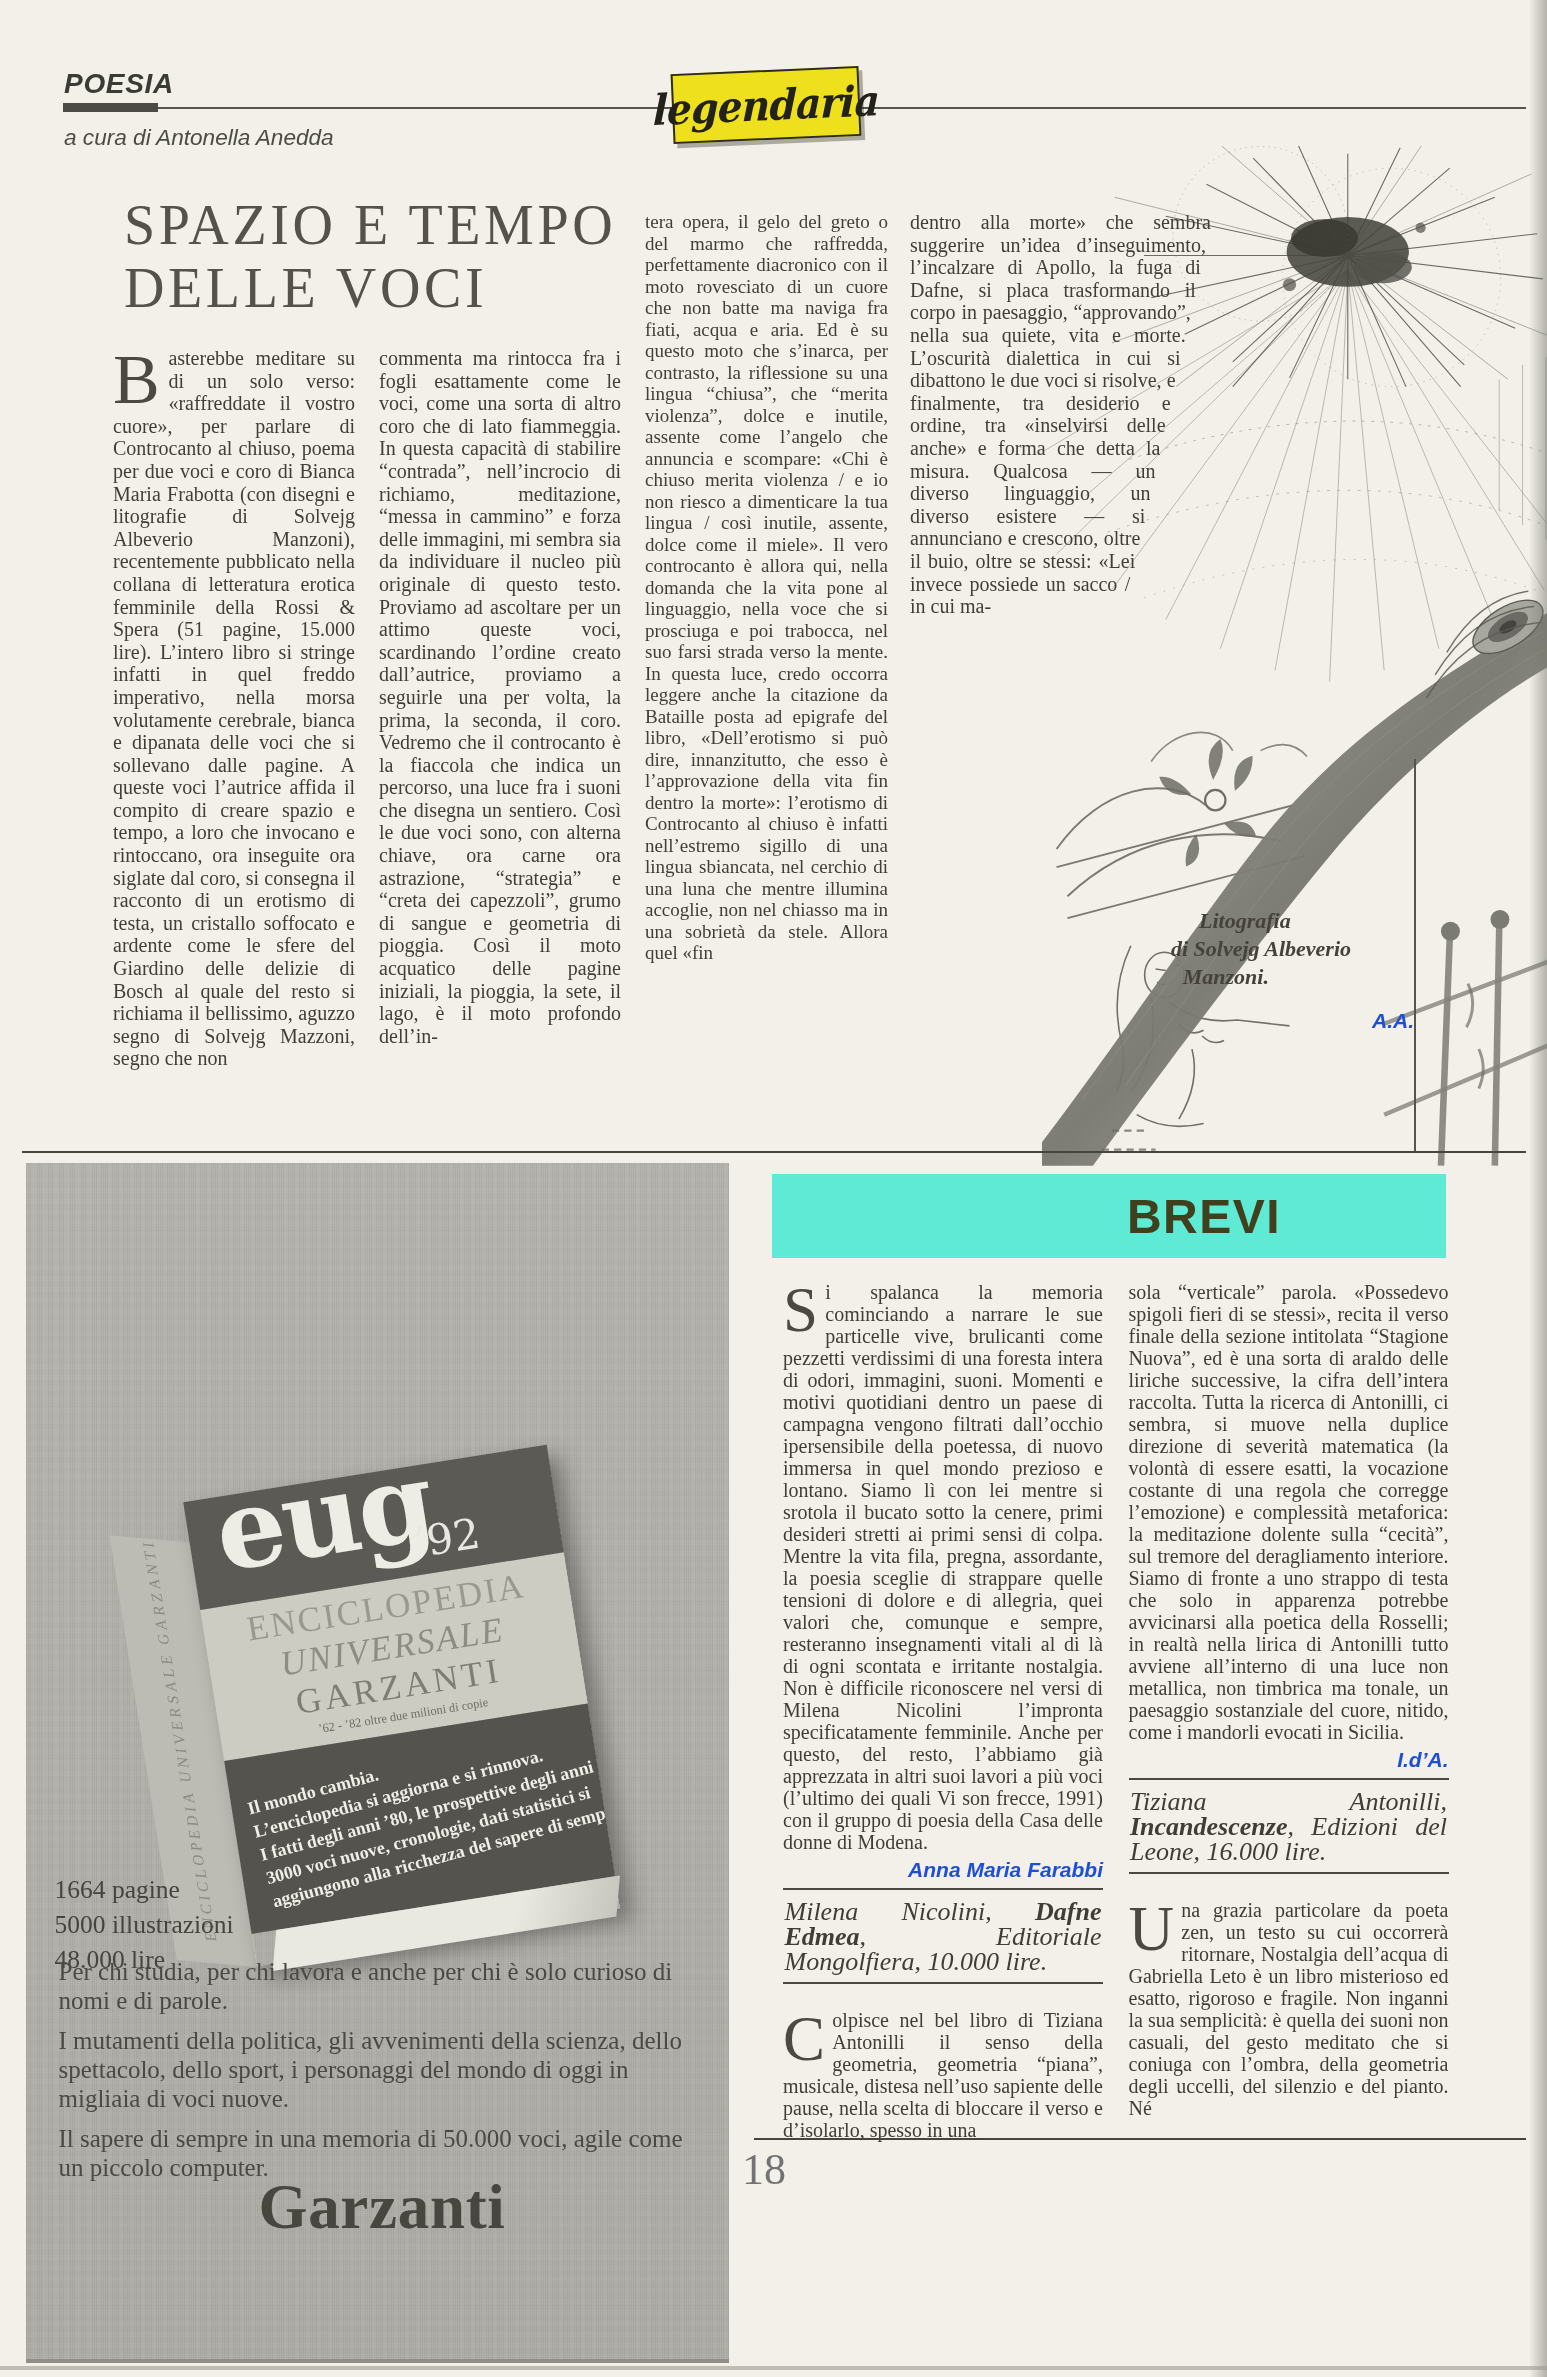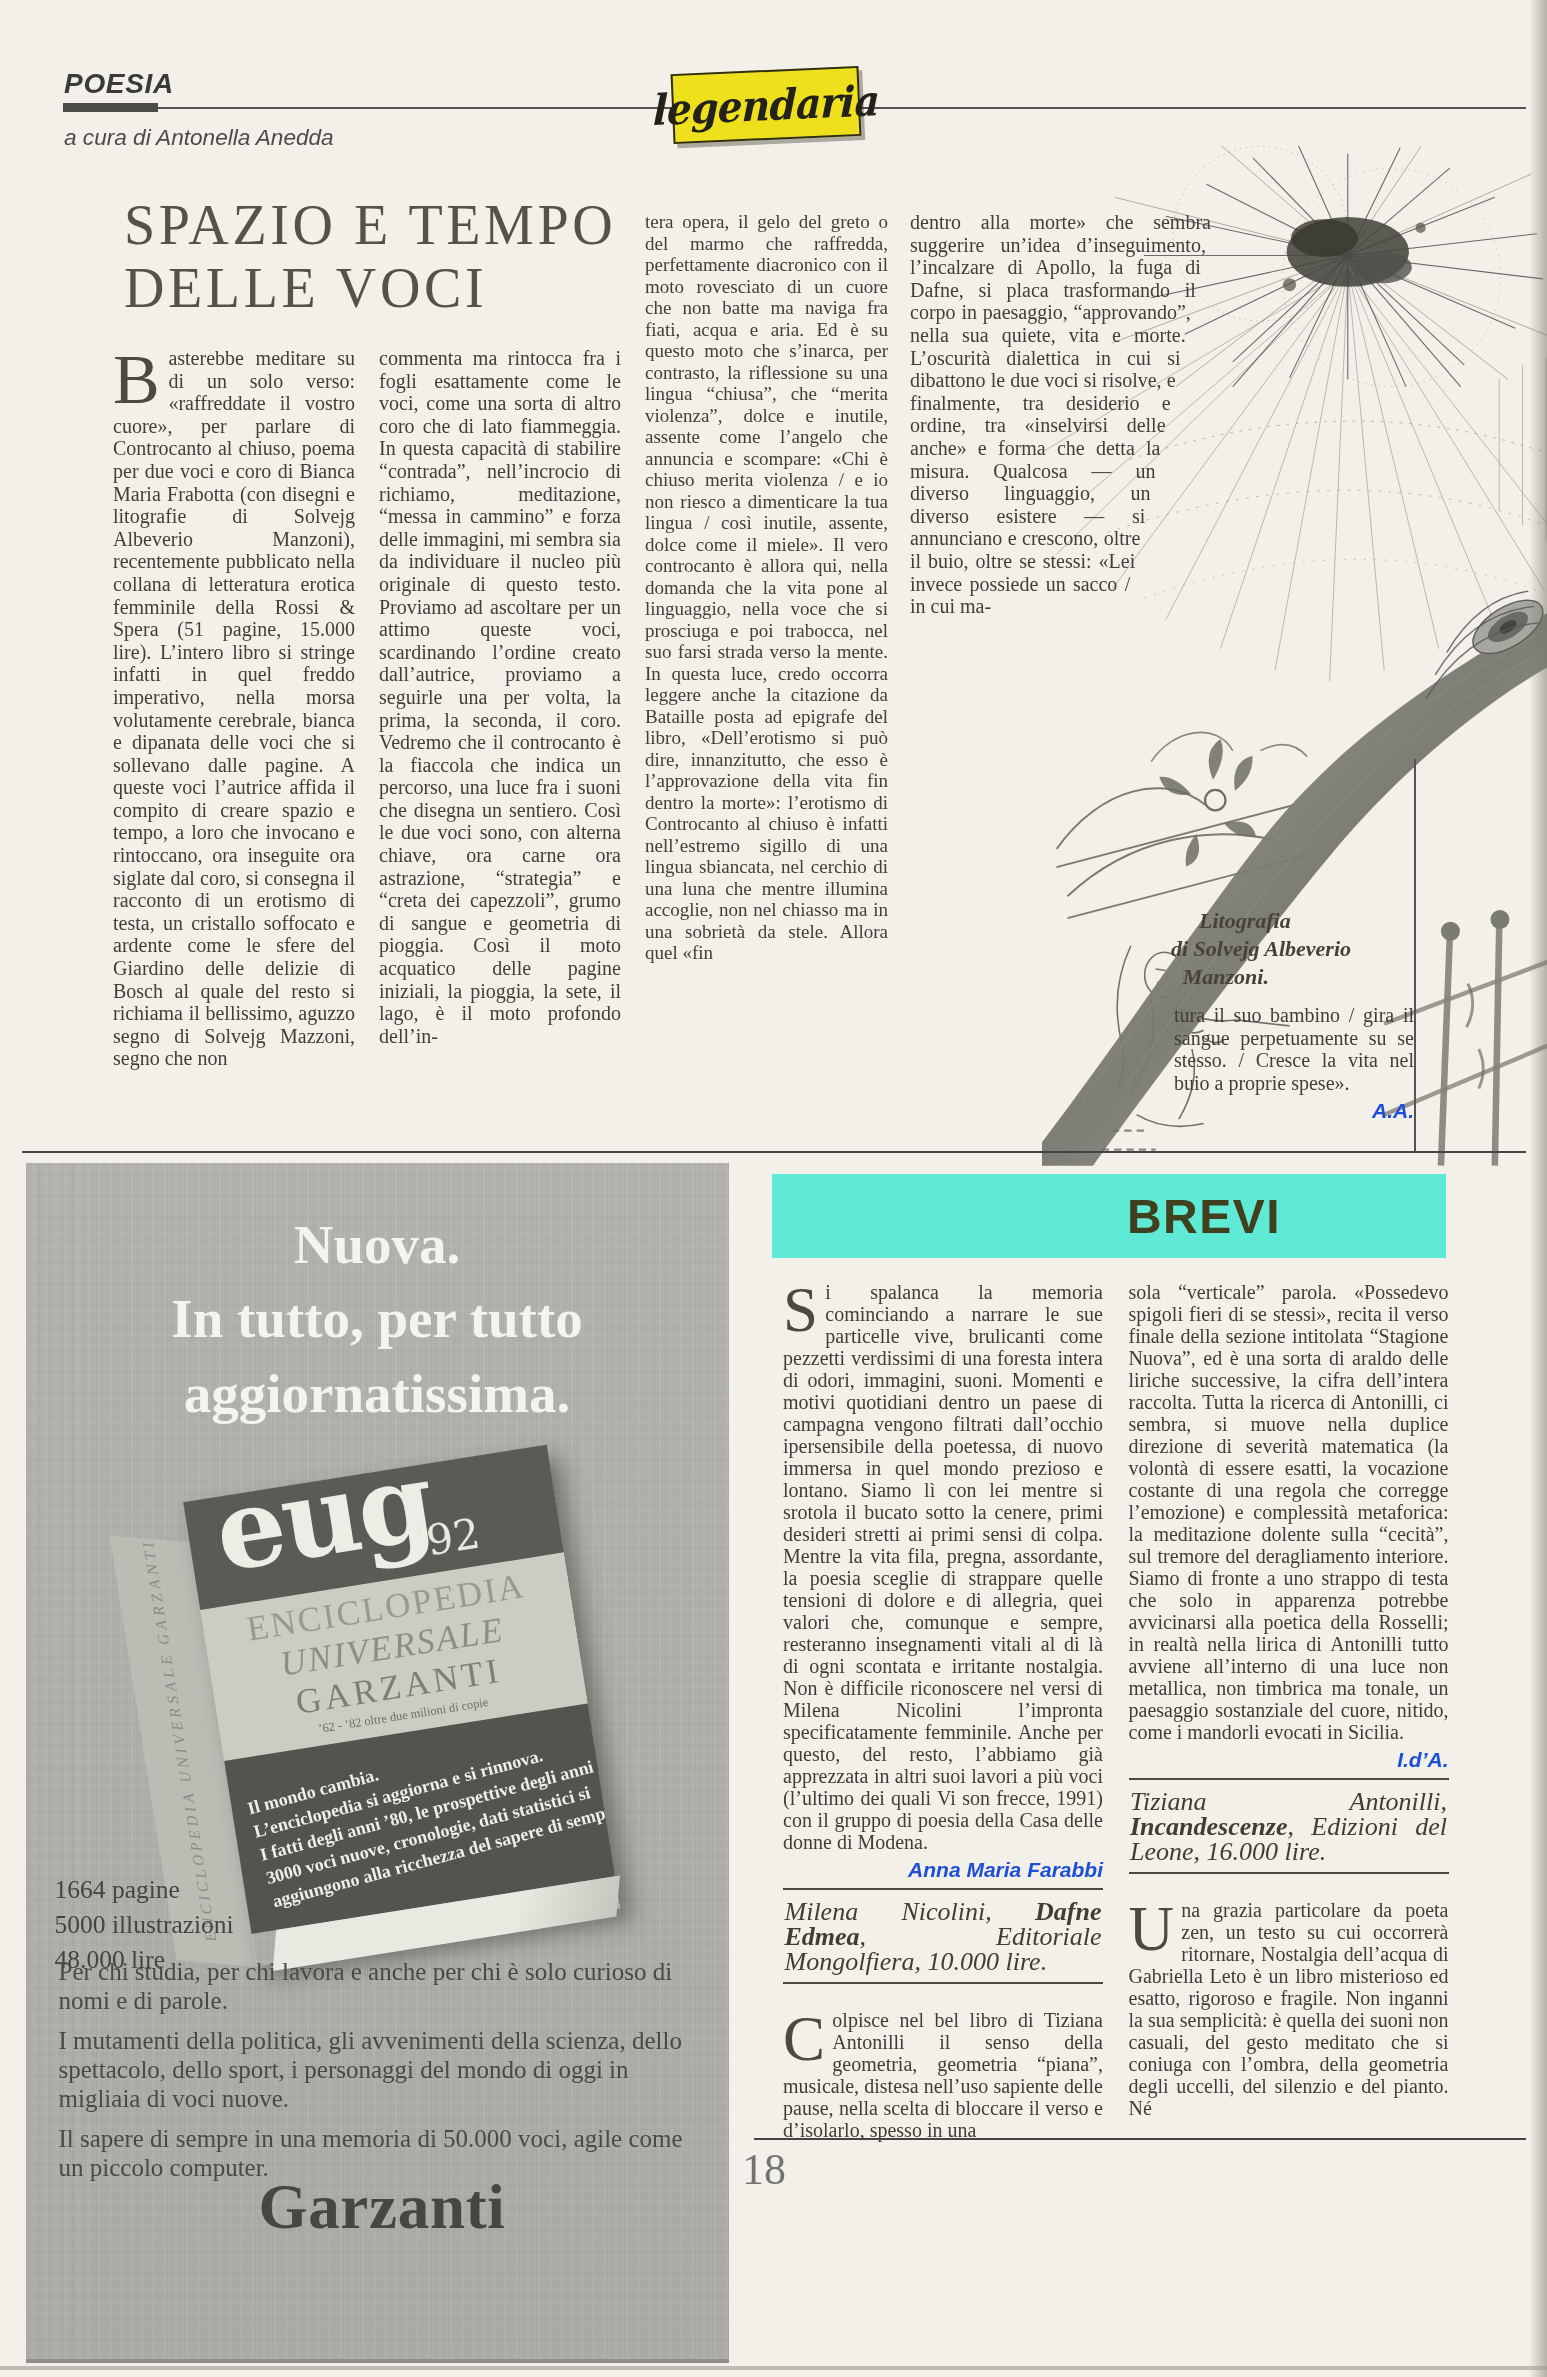--- a/index.html
+++ b/index.html
@@ -179,33 +179,27 @@
     <span class="wedge"></span><span>dentro alla morte» che sembra suggerire un’idea d’inseguimento, l’incalzare di Apollo, la fuga di Dafne, si placa trasformando il corpo in paesaggio, “approvando”, nella sua quiete, vita e morte. L’oscurità dialettica in cui si dibattono le due voci si risolve, e finalmente, tra desiderio e ordine, tra «inselvirsi delle anche» e forma che detta la misura. Qualcosa — un diverso linguaggio, un diverso esistere — si annunciano e crescono, oltre il buio, oltre se stessi: «Lei invece possiede un sacco / in cui ma-</span>
   </div>
 
   <div class="abs caption">
     <div class="cap1">Litografia</div>
     <div class="cap2">di Solvejg Albeverio</div>
     <div class="cap3">Manzoni.</div>
   </div>
 
   <div class="abs tail">
-    <span>tura il suo bambino / gira il sangue perpetuamente su se stesso. / Cresce la vita nel buio a proprie spese».</span>
     <div class="sig">A.A.</div>
   </div>
 
   <div class="abs vrule"></div>
   <div class="abs rule-mid"></div>
 
   <div class="abs adbox">
-    <div class="ad-headline">
-      <div>Nuova.</div>
-      <div>In tutto, per tutto</div>
-      <div>aggiornatissima.</div>
-    </div>
     <div class="book">
       <div class="spine">
         <div class="spinetxt">ENCICLOPEDIA UNIVERSALE GARZANTI</div>
       </div>
       <div class="cover">
         <div class="band1">
           <div class="logo">eug</div>
           <div class="year">’92</div>
         </div>
         <div class="band2">

